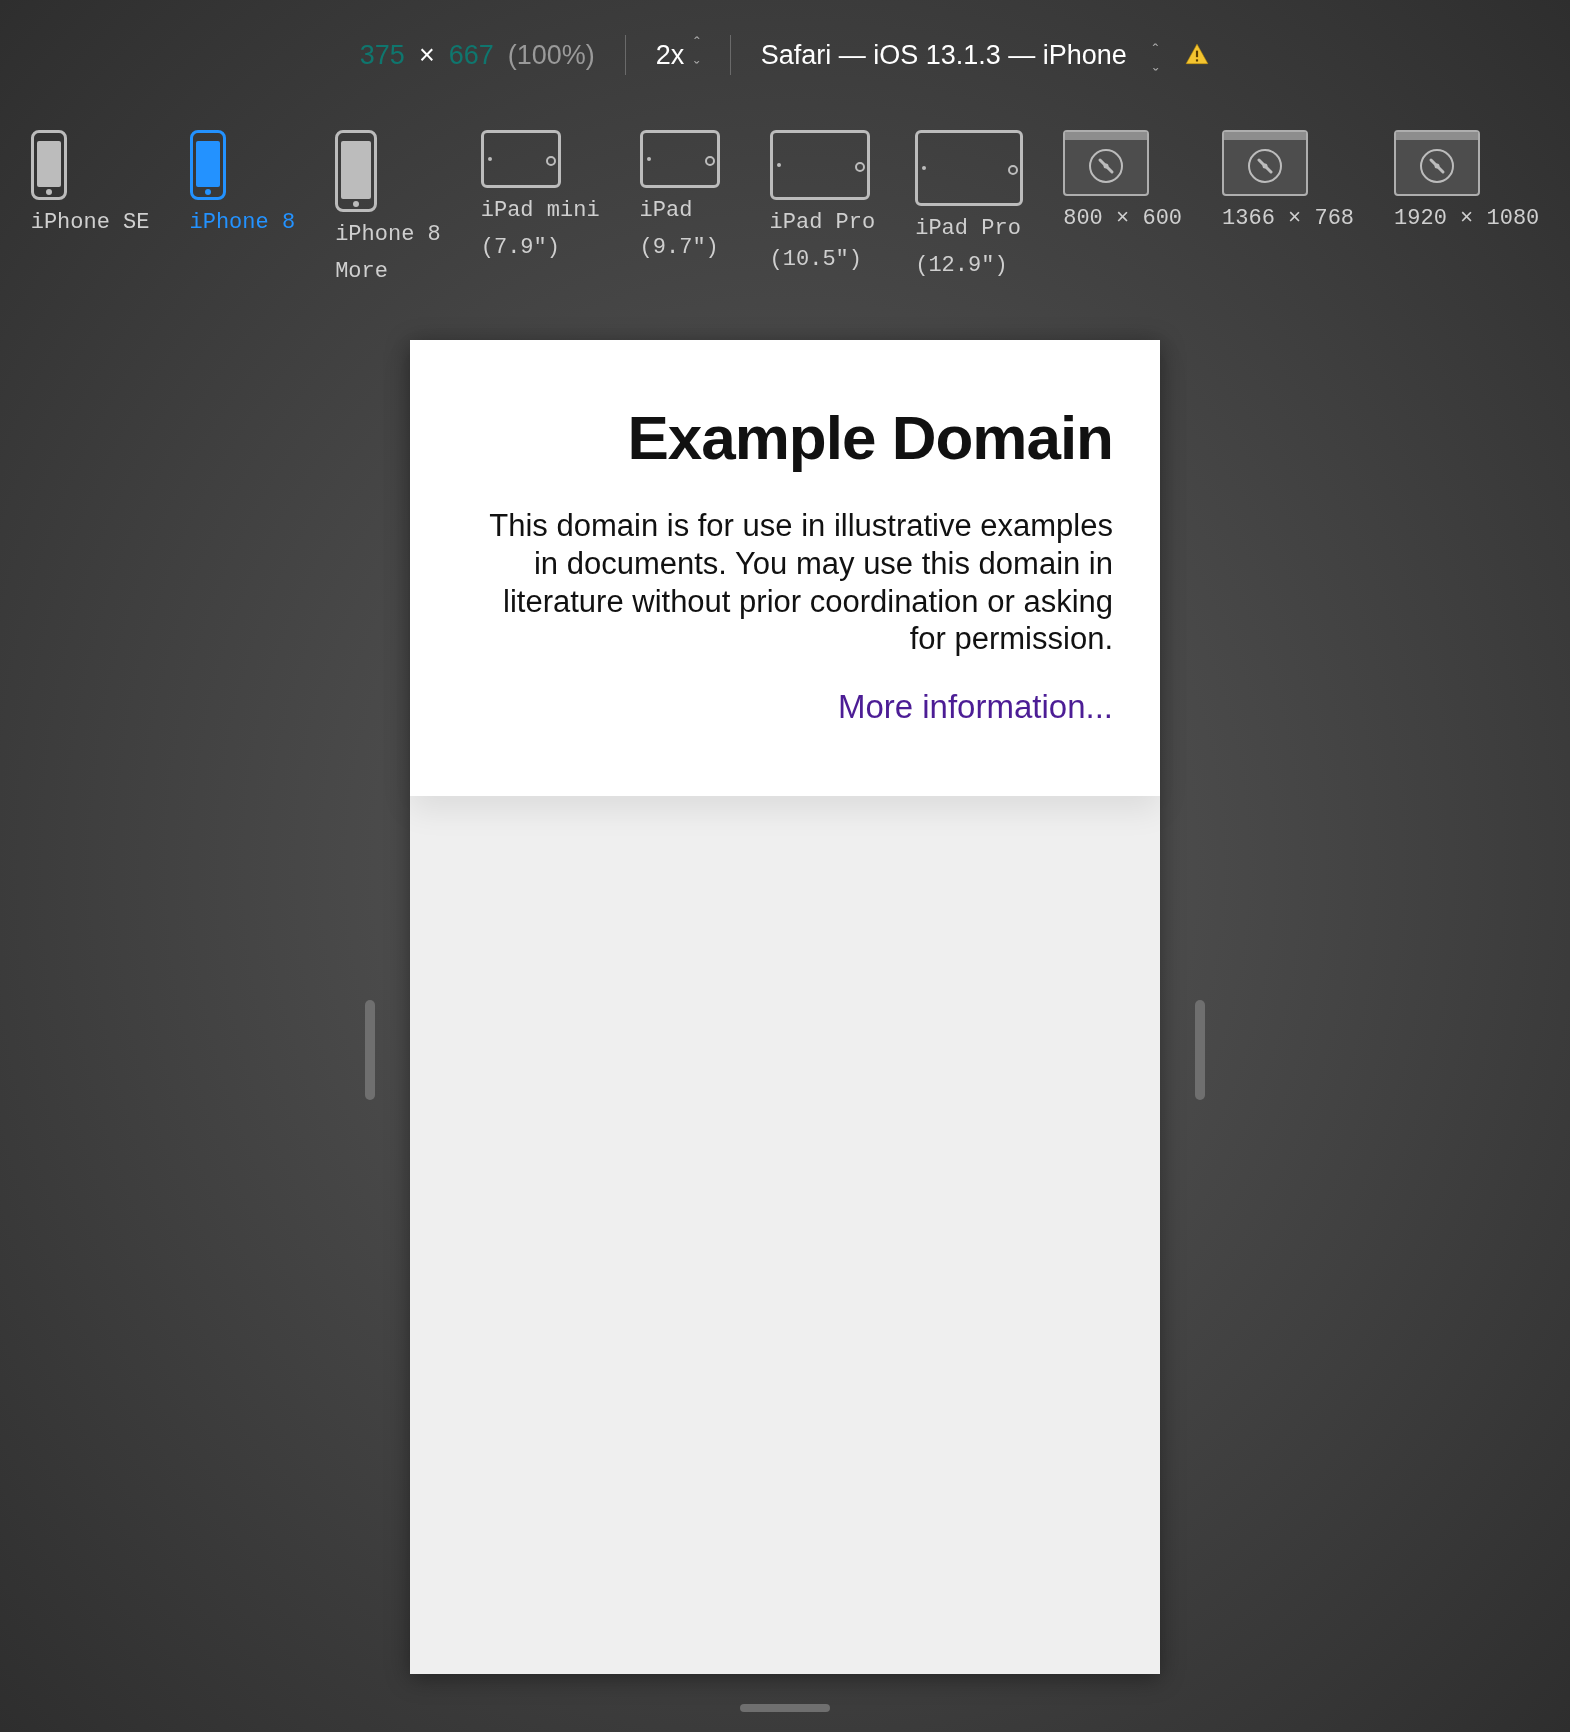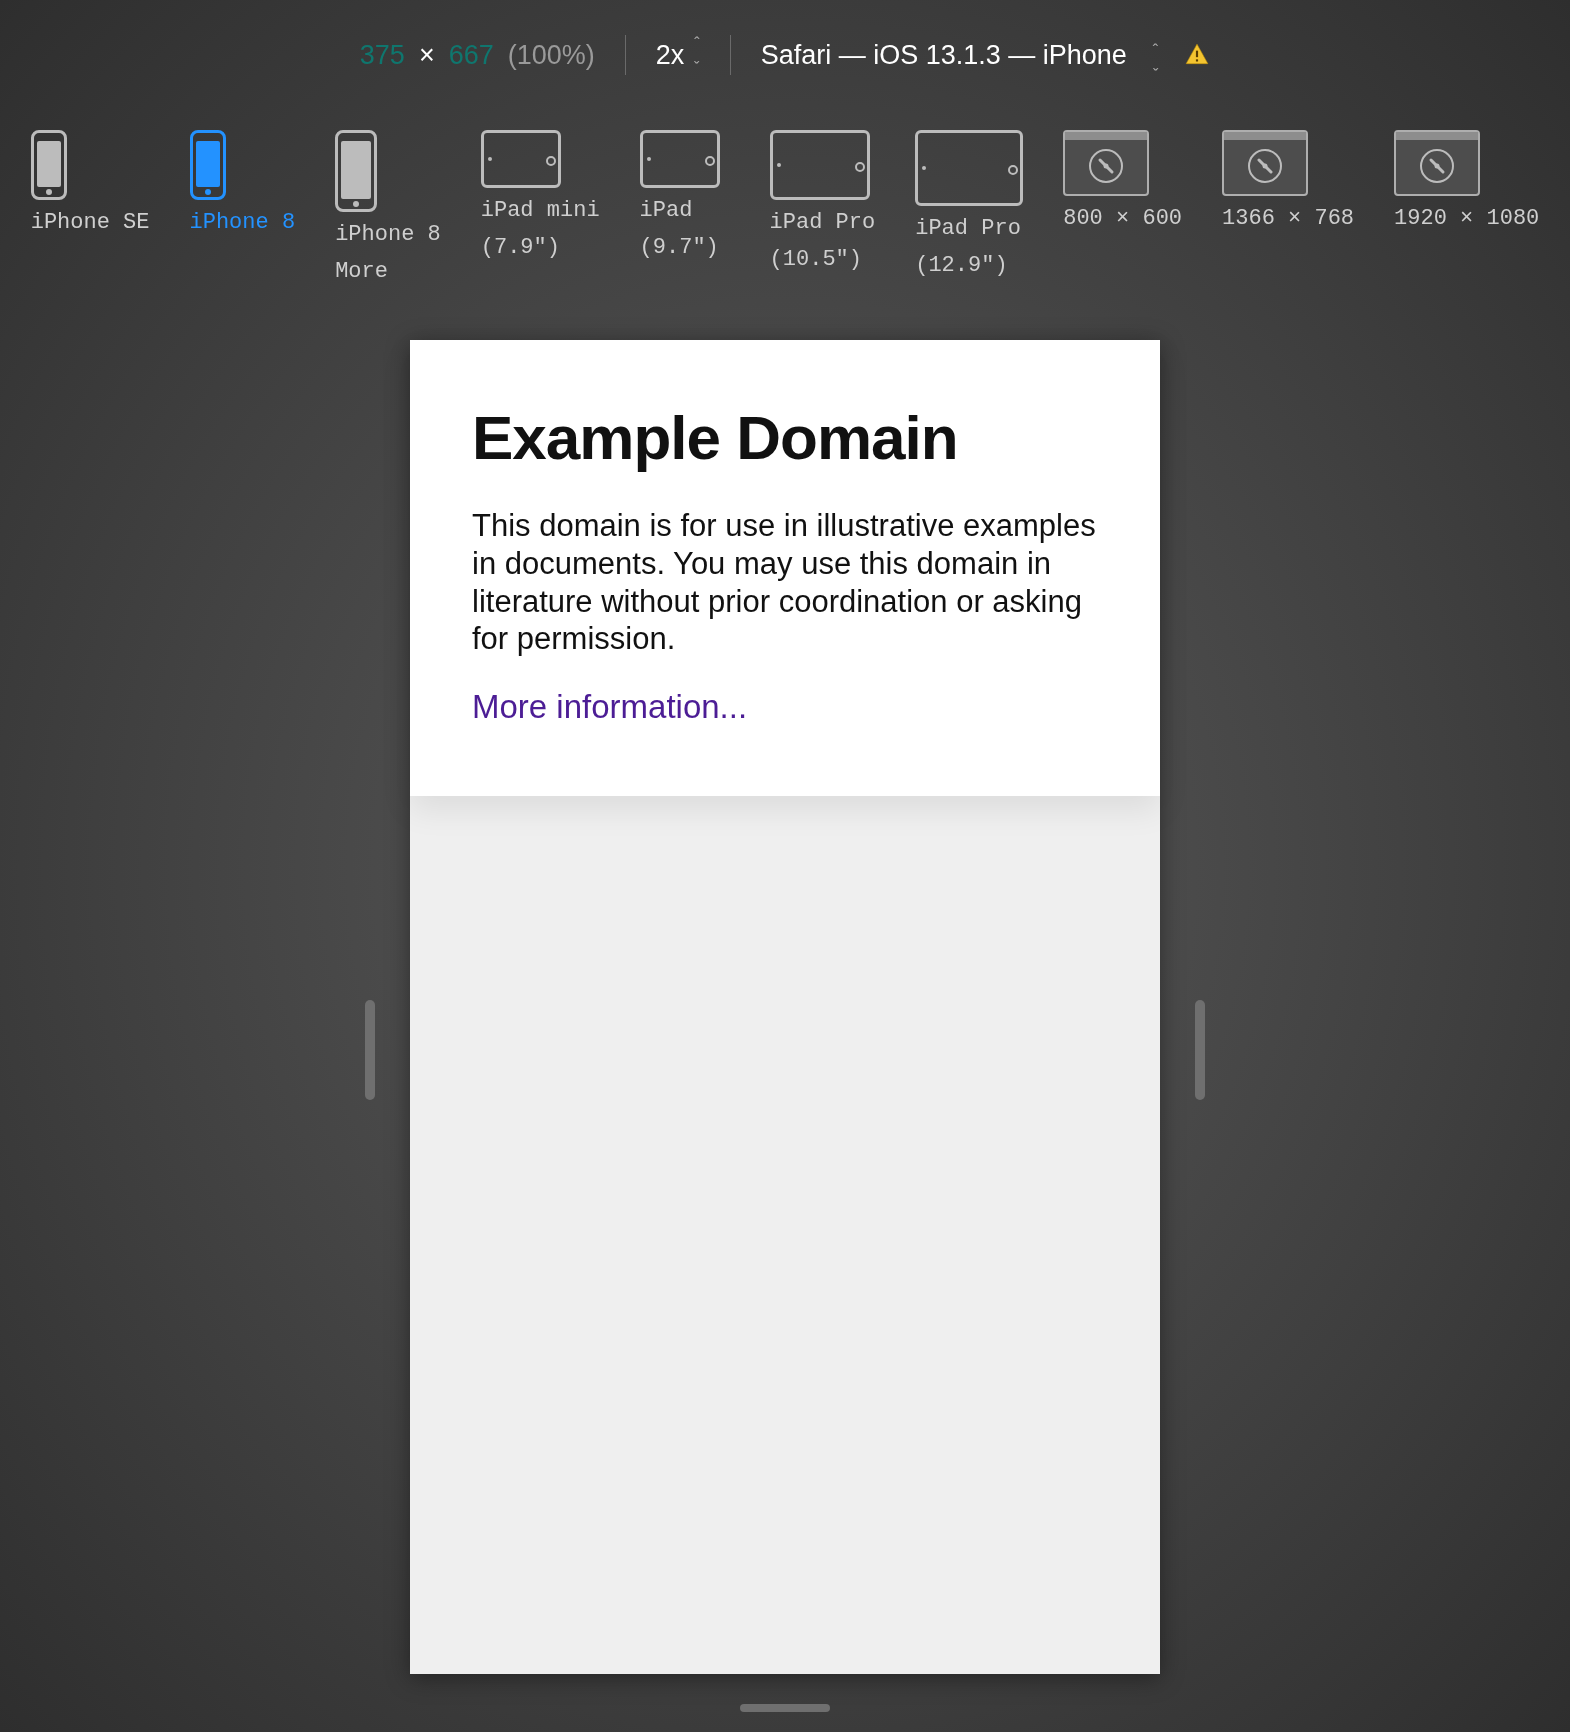--- a/index.html
+++ b/index.html
@@ -182,20 +182,21 @@
     width: 750px;
     height: 1334px;
     background: #efefef;
     box-shadow: 0 4px 22px rgba(0,0,0,0.4);
   }
   .viewport-card {
     margin: 0;
     background: #fff;
     padding: 62px 47px 70px 62px;
     box-shadow: 0 14px 30px rgba(0,0,0,0.08);
+    text-align: right;
   }
   .viewport-card h1 {
     color: #111;
     font-size: 62px;
     font-weight: 800;
     letter-spacing: -1px;
     margin-bottom: 34px;
   }
   .viewport-card p {
     color: #111;

